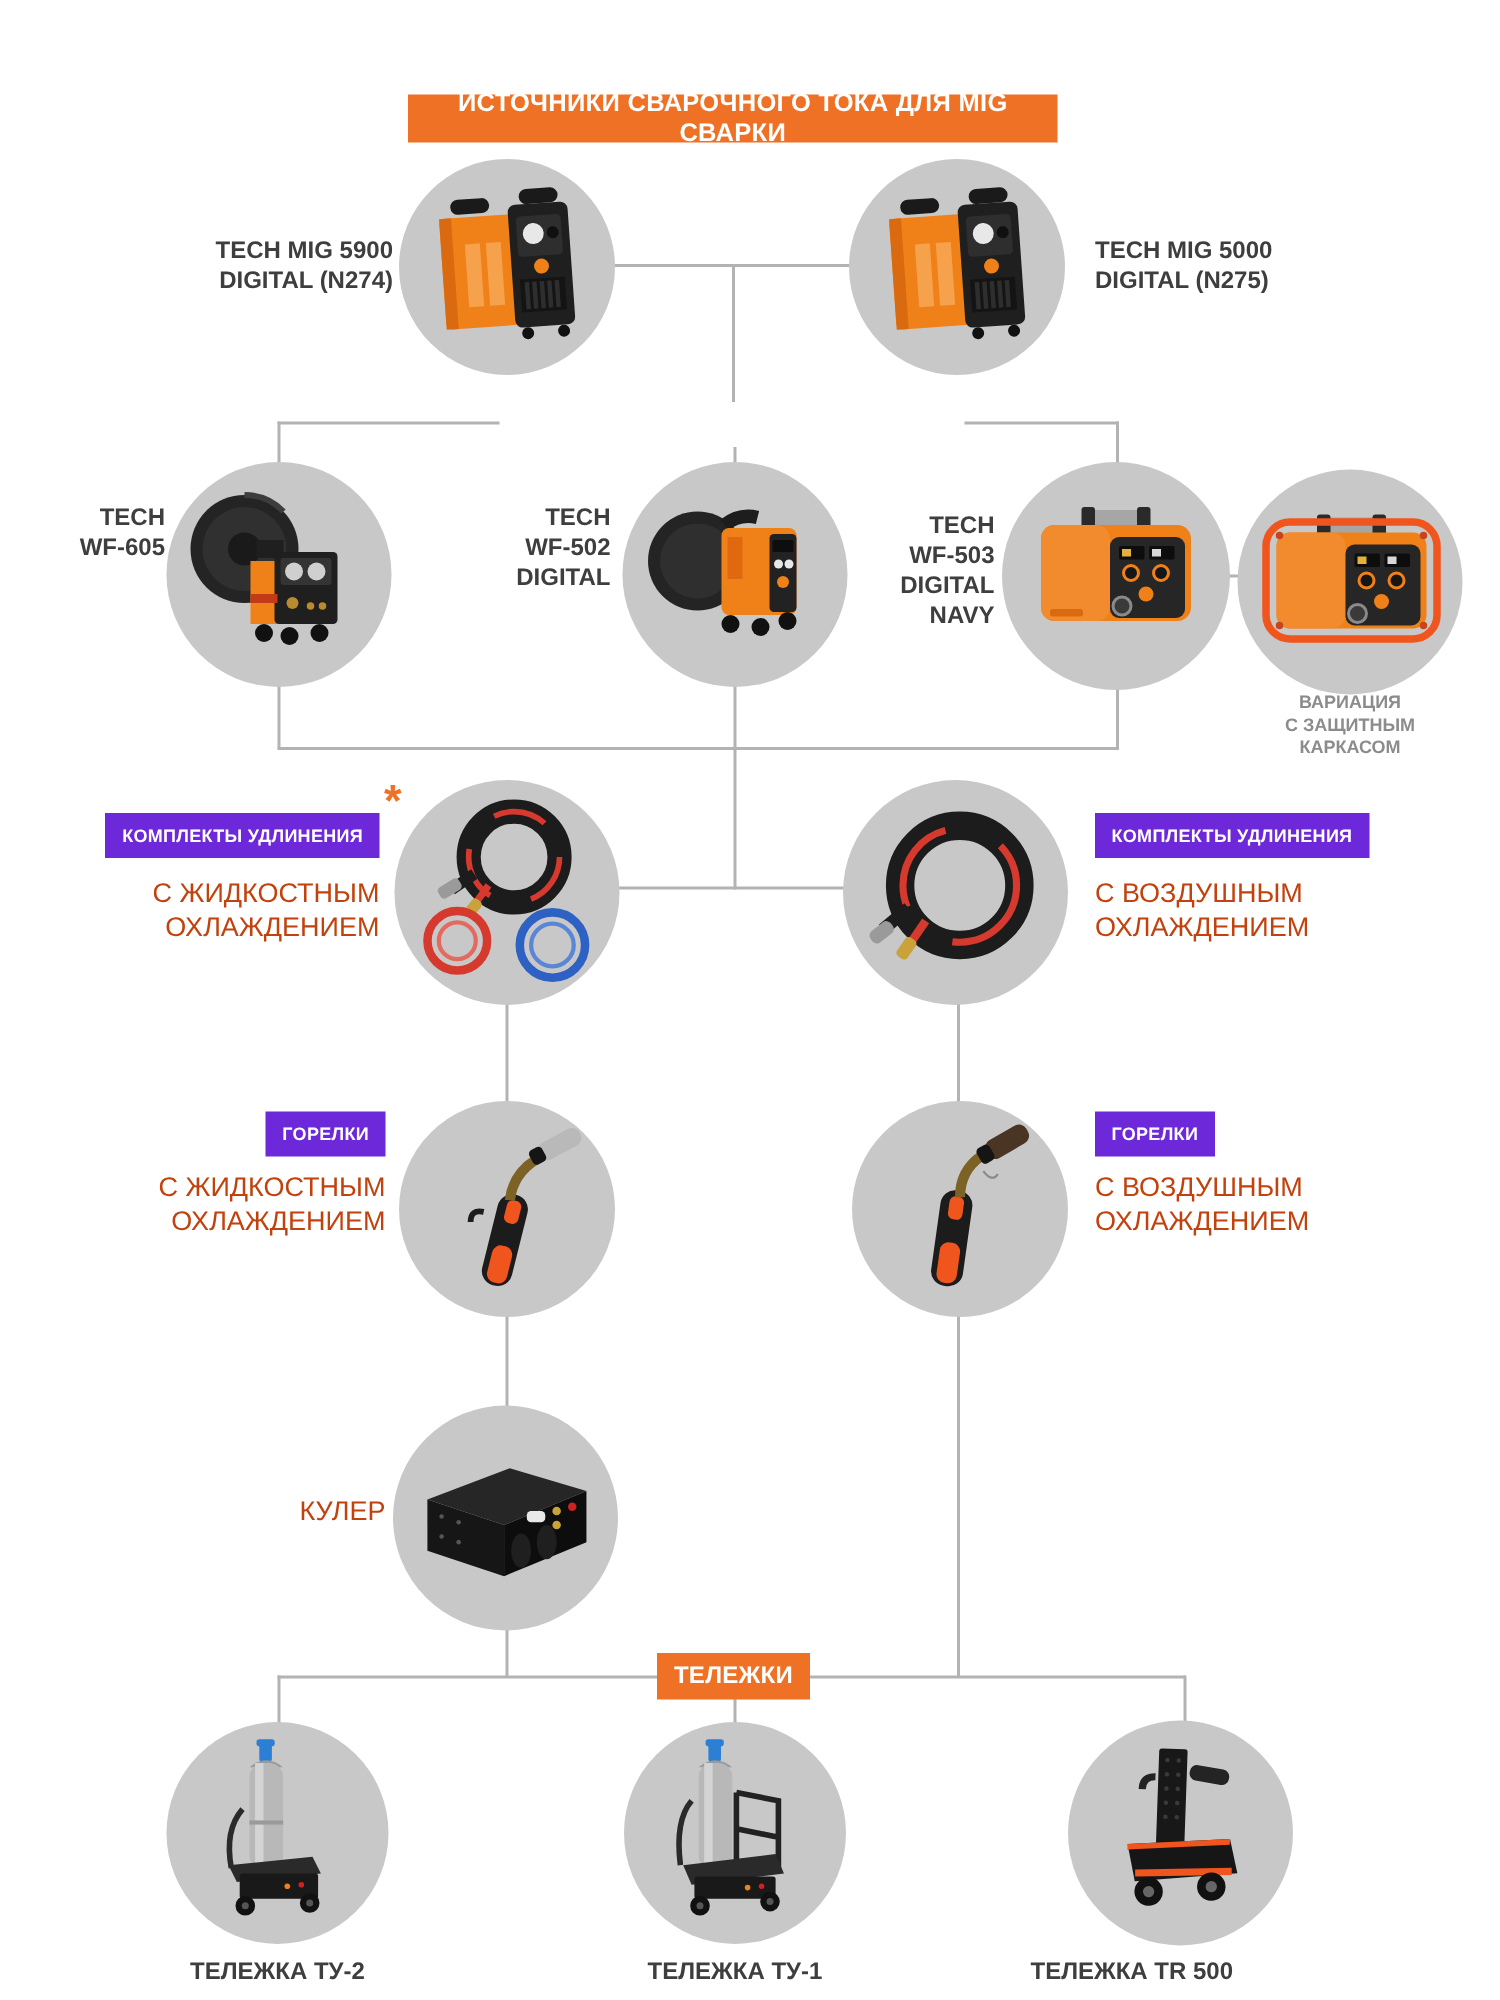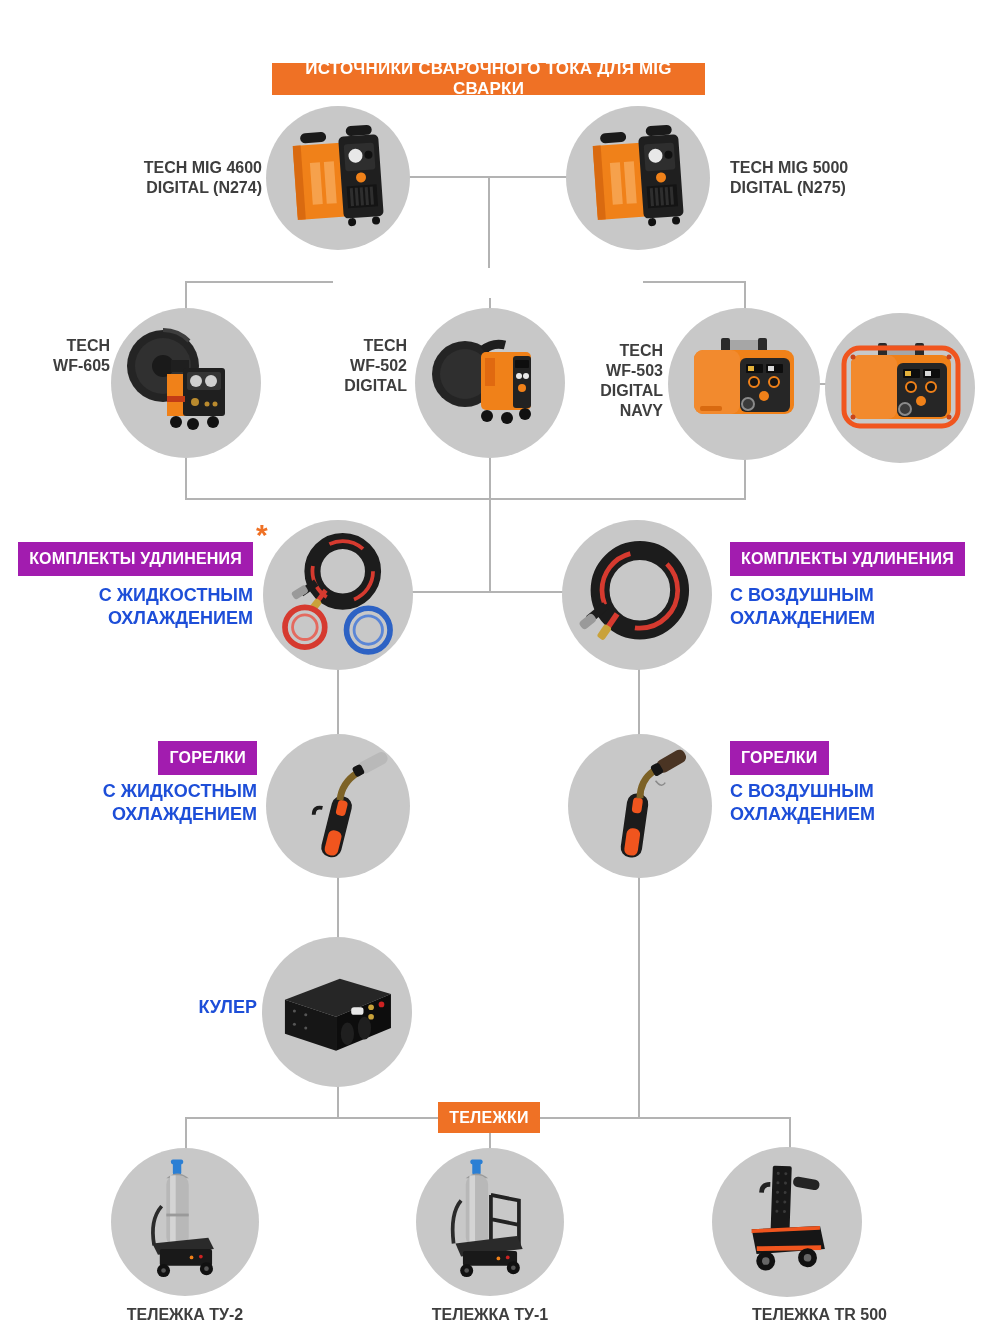--- a/index.html
+++ b/index.html
@@ -4,26 +4,26 @@
 <style>
   html,body{margin:0;padding:0;background:#fff;}
   .canvas{position:relative;width:1000px;height:1333px;background:#fff;overflow:hidden;
           font-family:"Liberation Sans",sans-serif;margin-top:20px;}
   .line{position:absolute;background:#b3b3b3;}
   .circle{position:absolute;border-radius:50%;background:#c8c8c8;display:flex;
           align-items:center;justify-content:center;overflow:hidden;}
   .banner{position:absolute;background:#ef7125;color:#fff;font-weight:700;
           display:flex;align-items:center;justify-content:center;text-align:center;
           letter-spacing:.2px;}
-  .badge{position:absolute;background:#a21caf;color:#fff;font-weight:700;font-size:16px;
+  .badge{position:absolute;background:#6d28d9;color:#fff;font-weight:700;font-size:12px;
          padding:8px 11px;white-space:nowrap;letter-spacing:.2px;}
   .lbl{position:absolute;color:#3e3e3e;font-weight:700;font-size:16px;line-height:20px;
        white-space:nowrap;}
   .lbl.r{text-align:right;}
-  .sub{position:absolute;color:#1d4ed8;font-weight:700;font-size:18px;line-height:23px;
+  .sub{position:absolute;color:#c2410c;font-weight:400;font-size:18px;line-height:23px;
        white-space:nowrap;}
   .sub.r{text-align:right;}
   .caption{position:absolute;color:#8c8c8c;font-weight:700;font-size:12px;line-height:15px;
            text-align:center;white-space:nowrap;}
   .star{position:absolute;color:#ef7125;font-weight:700;font-size:30px;line-height:30px;}
   .cc svg{display:block;}
 </style>
 </head>
 <body>
 
@@ -105,21 +105,21 @@
             <rect x="91" y="76" width="3" height="18"></rect>
           <rect x="96" y="76" width="3" height="18"></rect>
         </g>
         <circle cx="76" cy="110" r="4" fill="#111"></circle>
           <circle cx="100" cy="110" r="4" fill="#111"></circle>
       </g>
     </svg>
   </div>
 
   <div class="lbl r" style="right:738px;top:138px">
-    <div>TECH MIG 4600</div>
+    <div>TECH MIG 5900</div>
     <div>DIGITAL (N274)</div>
   </div>
   <div class="lbl" style="left:730px;top:138px">
     <div>TECH MIG 5000</div>
     <div>DIGITAL (N275)</div>
   </div>
 
 
   <div class="circle cc" style="left:111px;top:288px;width:150px;height:150px">
     <svg width="134" height="134" viewBox="0 0 134 134">
@@ -212,20 +212,25 @@
   <div class="lbl r" style="right:593px;top:316px">
     <div>TECH</div>
     <div>WF-502</div>
     <div>DIGITAL</div>
   </div>
   <div class="lbl r" style="right:337px;top:321px">
     <div>TECH</div>
     <div>WF-503</div>
     <div>DIGITAL</div>
     <div>NAVY</div>
+  </div>
+  <div class="caption" style="left:820px;top:441px;width:160px">
+    <div>ВАРИАЦИЯ</div>
+    <div>С ЗАЩИТНЫМ</div>
+    <div>КАРКАСОМ</div>
   </div>
 
   <div class="circle cc" style="left:263px;top:500px;width:150px;height:150px">
     <svg width="142" height="142" viewBox="0 0 150 150">
       <circle cx="80" cy="50" r="32" fill="none" stroke="#1c1c1c" stroke-width="17"></circle>
       <circle cx="80" cy="50" r="32" fill="none" stroke="#d63a2f" stroke-width="4" stroke-dasharray="38 30"></circle>
       <path d="M52 62 l-16 11" stroke="#1c1c1c" stroke-width="8"></path>
       <rect x="26" y="68" width="17" height="9" rx="3" fill="#9a9a9a" transform="rotate(-32 34 72)"></rect>
       <path d="M62 70 l-11 15" stroke="#d63a2f" stroke-width="5"></path>
       <rect x="44" y="82" width="14" height="8" rx="3" fill="#c9a23a" transform="rotate(-52 51 86)"></rect>
@@ -390,15 +395,15 @@
         <circle cx="54" cy="117" r="10" fill="#111"></circle>
           <circle cx="54" cy="117" r="4" fill="#666"></circle>
         <circle cx="98" cy="112" r="10" fill="#111"></circle>
           <circle cx="98" cy="112" r="4" fill="#666"></circle>
       </g>
     </svg>
   </div>
 
   <div class="lbl" style="left:85px;top:1285px;width:200px;text-align:center">ТЕЛЕЖКА ТУ-2</div>
   <div class="lbl" style="left:390px;top:1285px;width:200px;text-align:center">ТЕЛЕЖКА ТУ-1</div>
-  <div class="lbl" style="left:687px;top:1285px;width:200px;text-align:right">ТЕЛЕЖКА TR 500</div>
+  <div class="lbl" style="left:687px;top:1285px;width:200px;text-align:left">ТЕЛЕЖКА TR 500</div>
 
 </div>
 
 </body></html>

